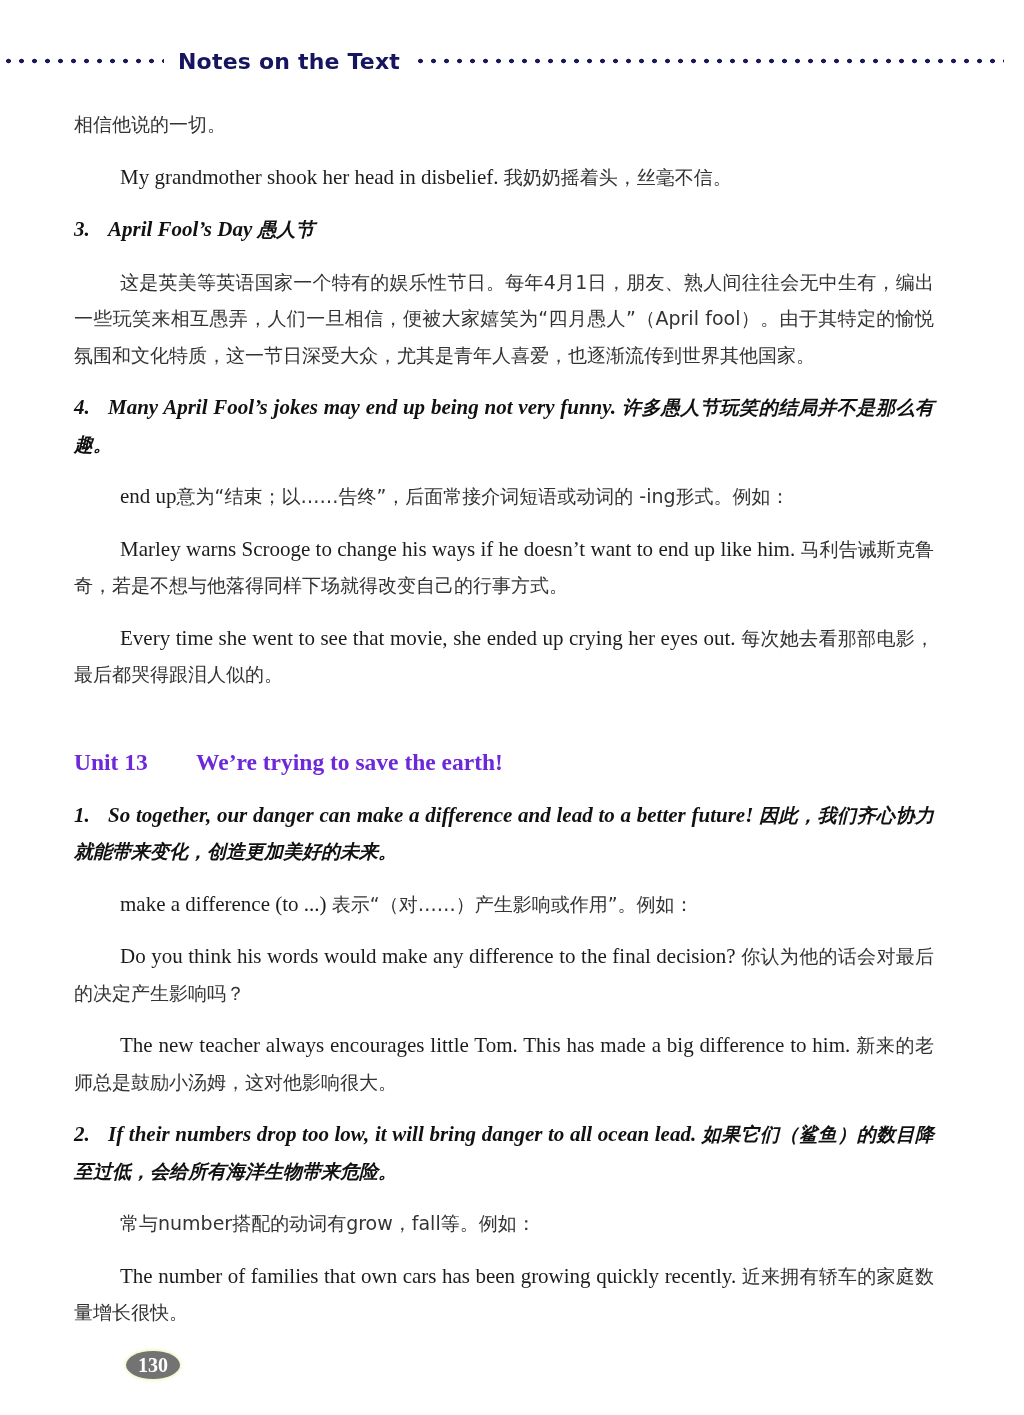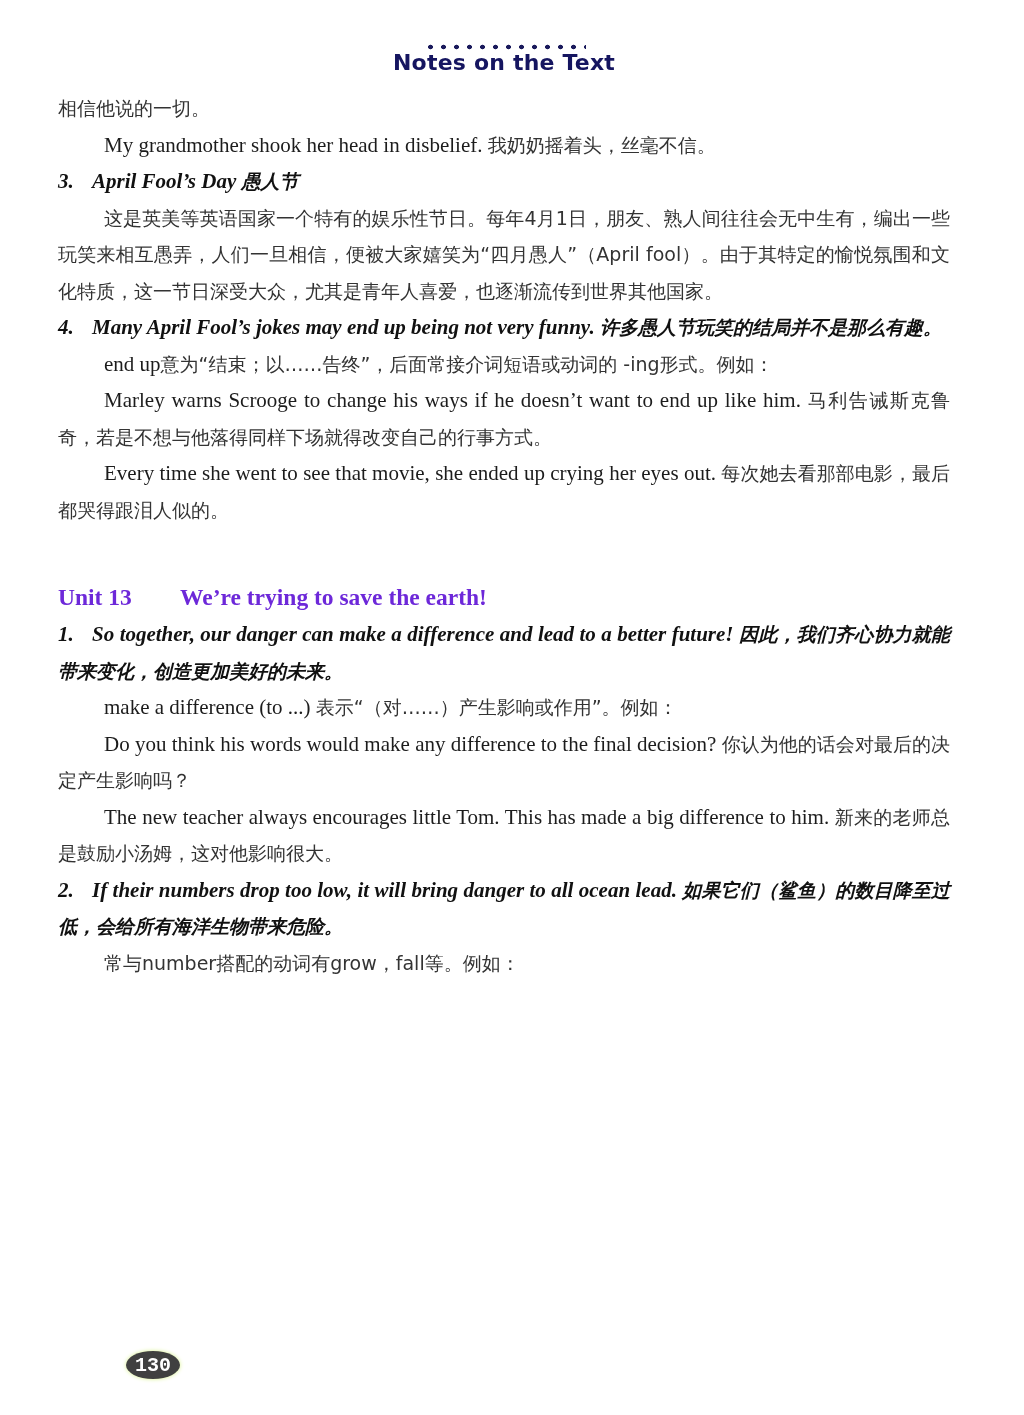--- a/index.html
+++ b/index.html
@@ -1,38 +1,38 @@
 <!DOCTYPE html>
 <html><head>
 <meta charset="utf-8">
 <style>
   html, body { margin: 0; padding: 0; background: #ffffff; }
   body { width: 1024px; height: 1415px; position: relative; overflow: hidden;
          font-family: "Liberation Serif", "DejaVu Serif", serif; color: #1c1c1c; }
   .header { position: absolute; top: 44px; left: 0; width: 1008px; height: 34px;
-            display: flex; align-items: center; flex-direction: column; }
+            display: flex; align-items: center; }
   .dots { height: 6px; background-image: radial-gradient(circle, #1a1a5c 2.2px, transparent 2.6px);
           background-size: 13px 6px; background-repeat: repeat-x; }
   .dots.left { width: 162px; margin-left: 2px; }
   .dots.right { flex: 1; margin-right: 4px; }
   .header-title { font-family: "DejaVu Sans", sans-serif; font-weight: bold; color: #151560;
                   font-size: 22px; margin: 0 14px; letter-spacing: 0.2px; white-space: nowrap; }
   .content { position: absolute; left: 58px; top: 90px; width: 892px; }
-  p { margin: 0; font-size: 21px; line-height: 36.5px; text-align: justify; }
+  p { margin: 16px; font-size: 21px; line-height: 36.5px; text-align: justify; }
   .indent { text-indent: 46px; }
   .heading { font-weight: bold; color: #111; font-style: italic; }
   .num { display: inline-block; width: 34px; text-indent: 0; }
   .zh { font-family: "DejaVu Sans", sans-serif; font-size: 19px; color: #333; }
   .heading .zh { font-weight: bold; color: #111; }
   .unit-title { font-weight: bold; color: #6d28d9; font-size: 23.5px; margin-top: 50px; line-height: 38px; }
   .unit-title .unit-num { display: inline-block; width: 122px; }
   .page-badge { position: absolute; left: 126px; top: 1351px; width: 54px; height: 28px;
-                border-radius: 50%; background: #404040; box-shadow: 0 0 4px #d6f08a;
+                border-radius: 50%; background: #737373; box-shadow: 0 0 4px #d6f08a;
                 display: flex; align-items: center; justify-content: center;
-                font-family: Liberation Mono, monospace; font-weight: bold; color: #ffffff; font-size: 20px; }
+                font-family: Liberation Serif, serif; font-weight: bold; color: #ffffff; font-size: 20px; }
 </style>
 </head>
 <body>
 
 <div class="header">
   <div class="dots left"></div>
   <div class="header-title">Notes on the Text</div>
   <div class="dots right"></div>
 </div>
 
@@ -83,15 +83,19 @@
   <p class="indent">
     <span>The new teacher always encourages little Tom. This has made a big difference to him.</span>
     <span class="zh">新来的老师总是鼓励小汤姆，这对他影响很大。</span>
   </p>
 
   <p class="heading">
     <span class="num">2.</span><span>If their numbers drop too low, it will bring danger to all ocean lead.</span>
     <span class="zh">如果它们（鲨鱼）的数目降至过低，会给所有海洋生物带来危险。</span>
   </p>
   <p class="indent"><span class="zh">常与number搭配的动词有grow，fall等。例如：</span></p>
+  <p class="indent">
+    <span>The number of families that own cars has been growing quickly recently.</span>
+    <span class="zh">近来拥有轿车的家庭数量增长很快。</span>
+  </p>
 </div>
 
 <div class="page-badge">130</div>
 
 </body></html>

